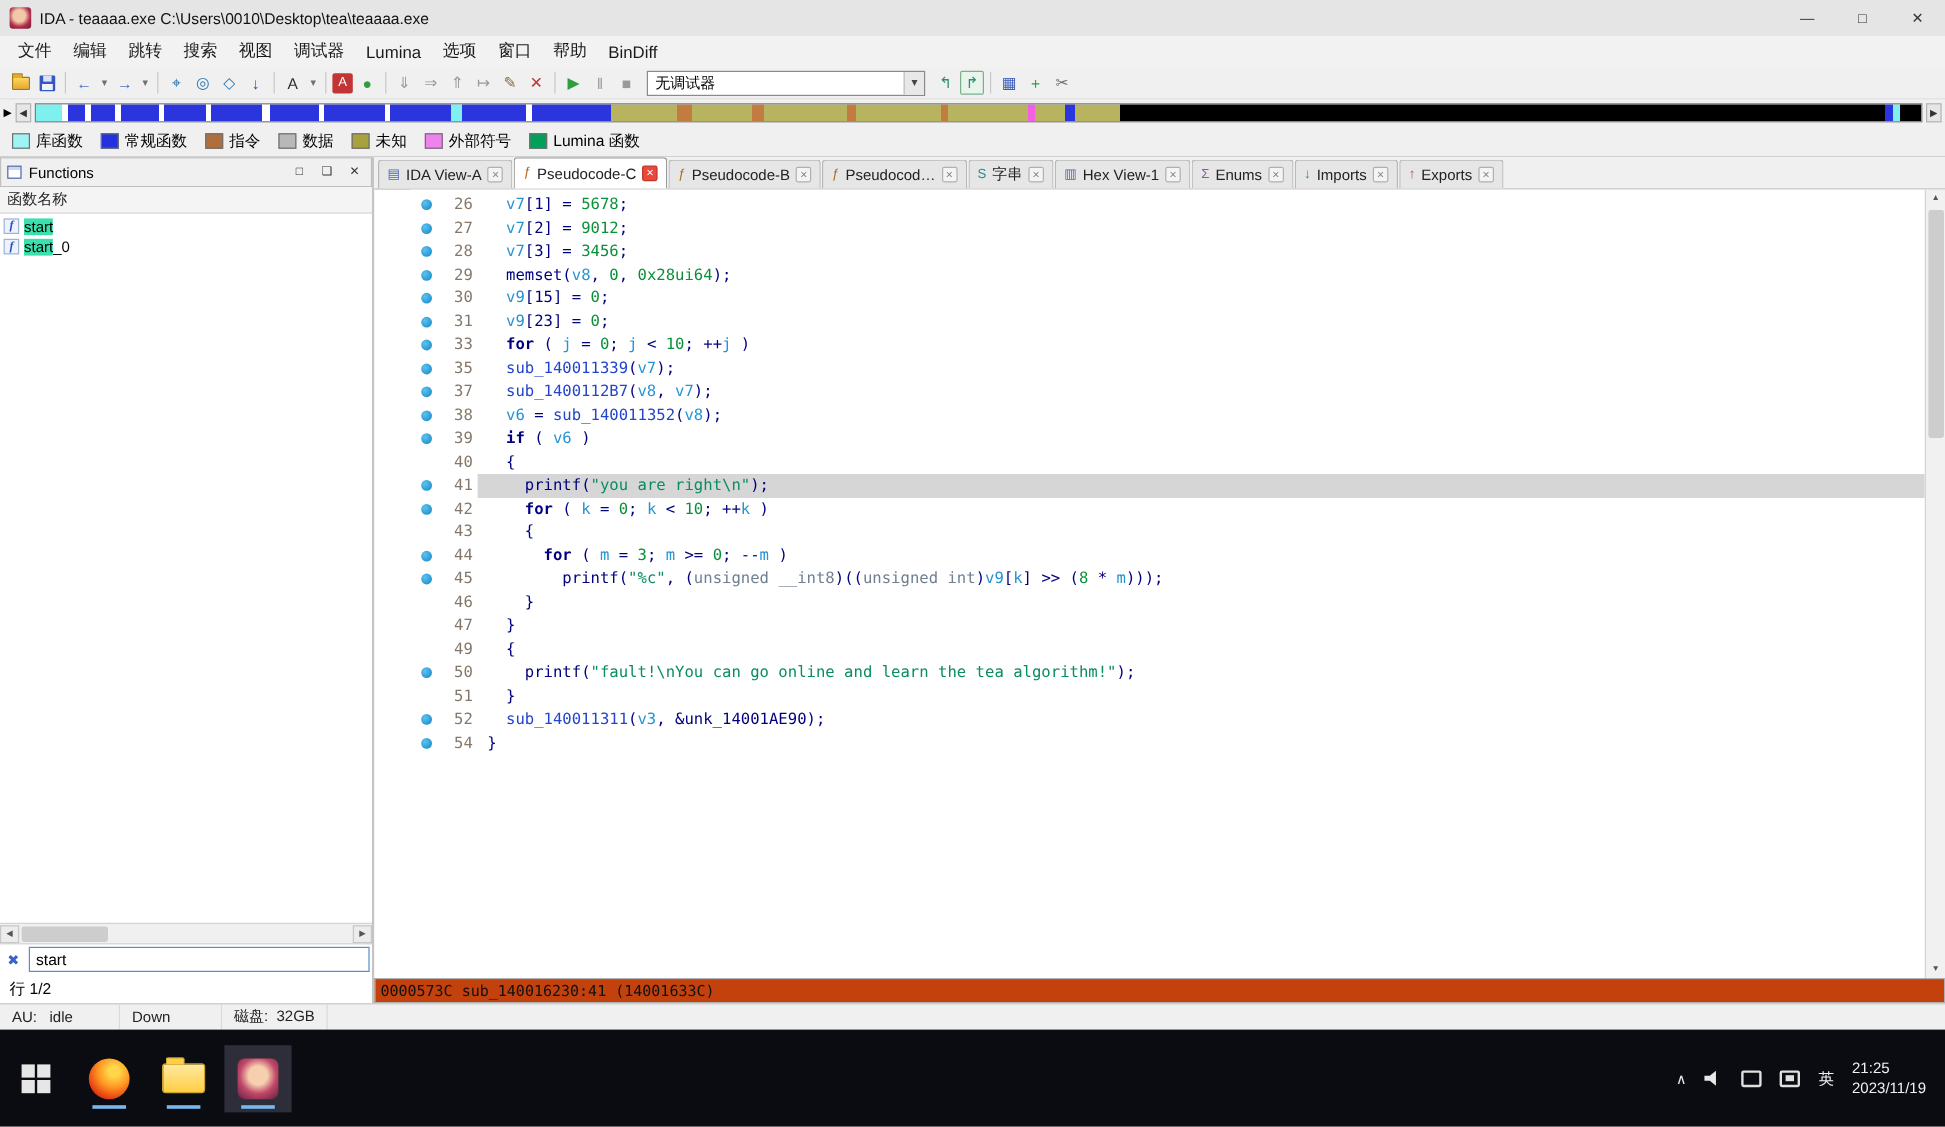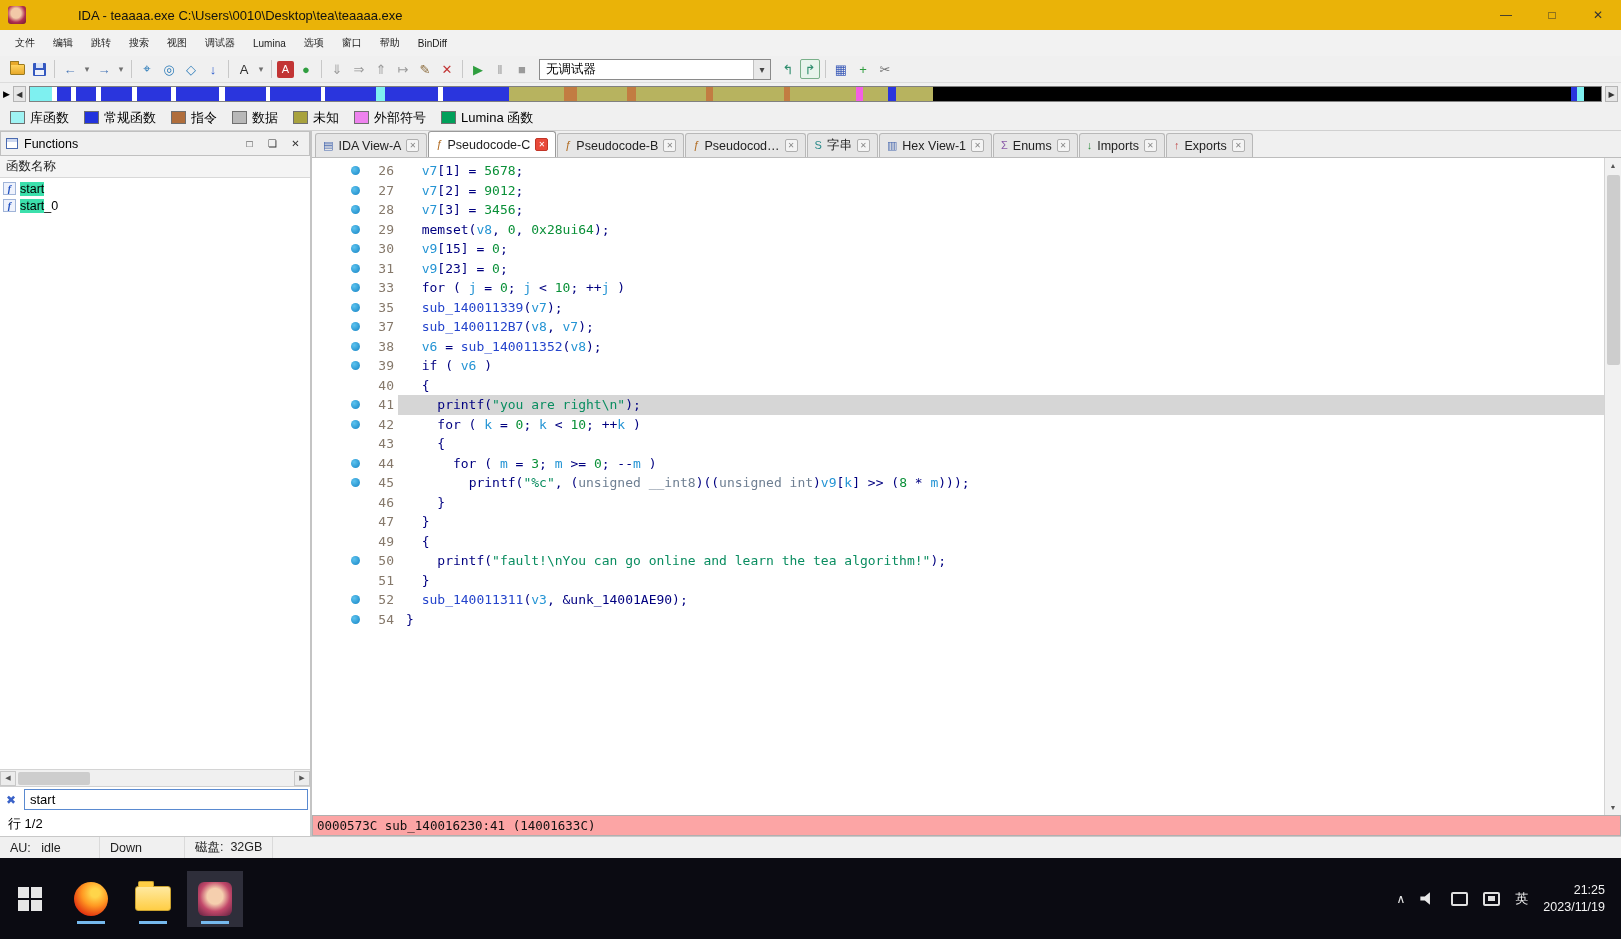--- a/index.html
+++ b/index.html
@@ -1,31 +1,31 @@
 <!DOCTYPE html>
 <html><head>
 <meta charset="utf-8">
 <style>
   * { margin:0; padding:0; box-sizing:border-box; }
   html,body { width:1621px; height:939px; overflow:hidden; background:#fff;
               font-family:"Liberation Sans","DejaVu Sans",sans-serif; }
   .win { width:1621px; height:939px; display:flex; flex-direction:column; background:#fff; }
 
   
-  .titlebar { height:30px; flex:0 0 auto; background:#eab308; display:flex; align-items:center;
-              padding-left:8px; font-size:13px; color:#111;gap:45px; }
+  .titlebar { height:30px; flex:0 0 auto; background:#e5e5e5; display:flex; align-items:center;
+              padding-left:8px; font-size:13px; color:#111; }
   .appicon { width:18px; height:18px; border-radius:3px; margin-right:7px; flex:0 0 auto;
              background:radial-gradient(circle at 45% 40%, #f2c9a8 0 34%, #b03050 62%, #6d1530 100%); }
   .title { flex:1; white-space:nowrap; overflow:hidden; }
   .wbtns { display:flex; height:30px; }
   .wbtn { width:46px; display:flex; align-items:center; justify-content:center; font-size:12px; color:#333; }
 
   
   .menubar { height:26px; flex:0 0 auto; background:#f2f2f2; display:flex; align-items:center;
-             padding-left:6px; font-size:10px; }
+             padding-left:6px; font-size:14px; }
   .menu-item { padding:0 9px; height:100%; display:flex; align-items:center; color:#1a1a1a; }
 
   
   .toolbar { height:27px; flex:0 0 auto; background:#f0f0f0; border-bottom:1px solid #dcdcdc;
              display:flex; align-items:center; padding:0 6px; }
   .tbgroup { display:flex; align-items:center; }
   .tb-icon { width:20px; height:20px; margin:0 1px; display:flex; align-items:center;
              justify-content:center; font-size:13px; }
   .tb-icon.small { width:10px; font-size:9px; }
   .tb-icon.boxed { border:1px solid #7ab08a; background:#e8f4ec; border-radius:2px; }
@@ -133,28 +133,28 @@
   .codewrap { flex:1; min-height:0; display:flex;padding-left:30px; }
   .codeview { flex:1; min-width:0; overflow:hidden; background:#fff; padding-top:3px;
               font:13px/19.5px "DejaVu Sans Mono","Liberation Mono",monospace; color:#000080; }
   .cline { display:flex; height:19.5px; align-items:center; }
   .cbp { width:26px; flex:0 0 auto; display:flex; align-items:center; justify-content:center; }
   .cdot { width:9px; height:9px; border-radius:50%;
           background:radial-gradient(circle at 35% 35%, #5cc3ef, #1583c4); }
   .cnum { width:30px; flex:0 0 auto; text-align:right; color:#85786a; padding-right:4px; }
   .ccode { flex:1; white-space:pre; padding-left:8px; }
   .ccode.hl { background:#d6d6d6; }
-  .tk-p { color:#000080; } .tk-k { color:#000080; } .tk-v { color:#2494d4; }
+  .tk-p { color:#000080; } .tk-k { color:#000080;font-weight:bold; } .tk-v { color:#2494d4; }
   .tk-n { color:#0a9038; } .tk-s { color:#0a8d60; } .tk-f { color:#2444cc; } .tk-t { color:#6e7f92; }
   .vscroll { width:17px; flex:0 0 auto; background:#f1f1f1; border-left:1px solid #d4d4d4;
              display:flex; flex-direction:column; align-items:center; }
   .vs-btn { height:15px; display:flex; align-items:center; font-size:7px; color:#555; }
   .vs-thumb { width:13px; height:190px; background:#cdcdcd; border-radius:2px; margin-top:2px; }
   .vs-track { flex:1; }
-  .codestatus { height:21px; flex:0 0 auto; border:1px solid #b0b0b0; background:#fca5a5;
+  .codestatus { height:21px; flex:0 0 auto; border:1px solid #b0b0b0; background:#c2410c;
                 font:12.5px/19px "DejaVu Sans Mono","Liberation Mono",monospace; color:#111;
                 padding-left:4px; white-space:pre; }
 
   
   .statusbar { height:22px; flex:0 0 auto; background:#f0f0f0; border-top:1px solid #c8c8c8;
                display:flex; align-items:center; font-size:12.5px; color:#222; }
   .sb-cell { height:100%; display:flex; align-items:center; padding:0 10px;
              border-right:1px solid #dadada; white-space:pre; }
   .sb-au { width:100px; } .sb-down { width:85px; }
 
@@ -175,21 +175,21 @@
                  background:#ffce45; border:1px solid #caa22e; border-bottom:none; border-radius:2px 2px 0 0; }
   .ida-icon { width:34px; height:34px; border-radius:6px;
               background:radial-gradient(circle at 50% 42%, #f5cfae 0 30%, #c2486a 58%, #5e1f3e 100%); }
   .tray { margin-left:auto; display:flex; align-items:center; gap:15px; padding-right:16px; font-size:13px; }
   .tray-chevron { font-size:12px; color:#e8e8e8; }
   .speaker { width:16px; height:14px; background:#e8e8e8;
              clip-path:polygon(0 35%,28% 35%,60% 5%,60% 95%,28% 65%,0 65%); }
   .tray-box { width:17px; height:14px; border:2px solid #e0e0e0; border-radius:2px; }
   .tray-box.inner::after { content:""; display:block; width:7px; height:5px; margin:2px auto 0; background:#e0e0e0; }
   .lang { color:#f0f0f0; }
-  .clock { text-align:right; font-size:12.5px; line-height:1.35; color:#f2f2f2; }
+  .clock { font-size:12.5px; line-height:1.35; color:#f2f2f2; }
 </style>
 </head>
 <body>
 
 <div class="win">
 
   <div class="titlebar">
     <span class="appicon"></span>
     <span class="title">IDA - teaaaa.exe C:\Users\0010\Desktop\tea\teaaaa.exe</span>
     <div class="wbtns">

